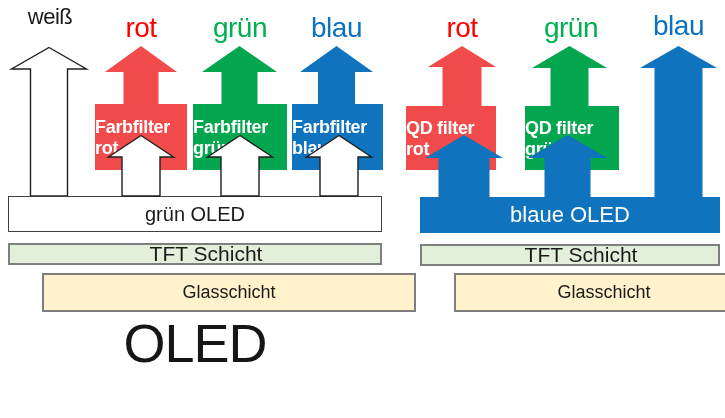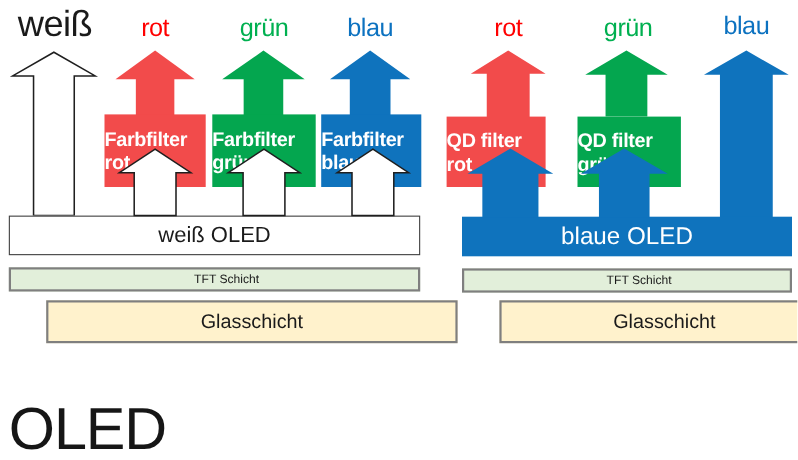--- a/index.html
+++ b/index.html
@@ -4,39 +4,39 @@
 <style>
   html,body{margin:0;padding:0;background:#fff;}
   #stage{
     position:relative;width:725px;height:418px;background:#ffffff;overflow:hidden;
     font-family:"Liberation Sans", sans-serif;
     --red:#F24B4B; --green:#04A64F; --blue:#0F73BD;
     --red-text:#FF0000; --green-text:#00B050; --blue-text:#0C72C0;
     --tft-fill:#E2EFDA; --glass-fill:#FFF2CC; --layer-border:#7F7F7F;
   }
   .arrow{position:absolute;overflow:visible;}
-  .toplabel{position:absolute;text-align:center;font-size:23px;line-height:1.05;letter-spacing:-0.5px;}
+  .toplabel{position:absolute;text-align:center;font-size:28px;line-height:1.05;letter-spacing:-0.5px;}
   .filter-box{position:absolute;box-sizing:border-box;display:flex;justify-content:center;align-items:flex-start;
     padding-top:13px;color:#ffffff;font-weight:bold;font-size:18px;letter-spacing:-0.3px;z-index:1;}
   .layer{position:absolute;box-sizing:border-box;display:flex;justify-content:center;align-items:center;
     color:#1a1a1a;z-index:0;}
   .layer.emitter-left{background:#ffffff;border:1.5px solid #3F3F3F;font-size:20px;}
   .layer.emitter-right{background:var(--blue);color:#ffffff;font-size:22px;border:none;}
-  .layer.tft{background:var(--tft-fill);border:2px solid var(--layer-border);font-size:11px;padding-left:22px;}
+  .layer.tft{background:var(--tft-fill);border:2px solid var(--layer-border);font-size:21px;padding-left:22px;}
   .layer.glass{background:var(--glass-fill);border:2px solid var(--layer-border);font-size:18px;margin-left:34px;}
-  .bigtitle{position:absolute;font-size:54px;line-height:1;color:#161616;letter-spacing:-1px;margin-top:47px;}
+  .bigtitle{position:absolute;text-align:center;font-size:54px;line-height:1;color:#161616;letter-spacing:-1px;}
   .white-poly{fill:#ffffff;stroke:#1f1f1f;stroke-width:1.4;stroke-linejoin:miter;}
   .onbox{z-index:2;}
 </style>
 </head>
 <body>
 
 <div id="stage" style="--red: #F24B4B; --green: #04A64F; --blue: #0F73BD; --red-text: #FF0000; --green-text: #00B050; --blue-text: #0C72C0; --tft-fill: #E2EFDA; --glass-fill: #FFF2CC; --layer-border: #7F7F7F;">
 
-  <div class="toplabel" style="left:8px;top:5px;width:84px;font-size:33px;color:#1a1a1a;">weiß</div>
+  <div class="toplabel" style="left:8px;top:5px;width:84px;font-size:22px;color:#1a1a1a;">weiß</div>
   <div class="toplabel" style="left:103px;top:13px;width:76px;color:var(--red-text);">rot</div>
   <div class="toplabel" style="left:198px;top:13px;width:84px;color:var(--green-text);">grün</div>
   <div class="toplabel" style="left:296px;top:13px;width:81px;color:var(--blue-text);">blau</div>
 
   <svg class="arrow" style="left:10px;top:46px;" width="78" height="150">
     <polygon class="white-poly" points="39,1.5 76.5,23 57.5,23 57.5,150 20.5,150 20.5,23 1.5,23"></polygon>
   </svg>
 
   <svg class="arrow" style="left:105px;top:46px;" width="72" height="60">
     <polygon fill="var(--red)" points="36,0 72,26 53.5,26 53.5,60 18.5,60 18.5,26 0,26"></polygon>
@@ -62,21 +62,21 @@
     <polygon class="white-poly" points="34,1.5 66.5,23 53,23 53,62 15,62 15,23 1.5,23"></polygon>
   </svg>
   <svg class="arrow onbox" style="left:206px;top:134px;" width="68" height="62">
     <polygon class="white-poly" points="34,1.5 66.5,23 53,23 53,62 15,62 15,23 1.5,23"></polygon>
   </svg>
   <svg class="arrow onbox" style="left:305px;top:134px;" width="68" height="62">
     <polygon class="white-poly" points="34,1.5 66.5,23 53,23 53,62 15,62 15,23 1.5,23"></polygon>
   </svg>
 
   <div class="layer emitter-left" style="left:8px;top:196px;width:374px;height:36px;">
-    <span>weiß OLED</span>
+    <span>grün OLED</span>
   </div>
   <div class="layer tft" style="left:8px;top:243px;width:374px;height:22px;">
     <span>TFT Schicht</span>
   </div>
   <div class="layer glass" style="left:8px;top:273px;width:374px;height:39px;">
     <span>Glasschicht</span>
   </div>
 
   <div class="bigtitle" style="left:8px;top:316px;width:374px;">OLED</div>
 

